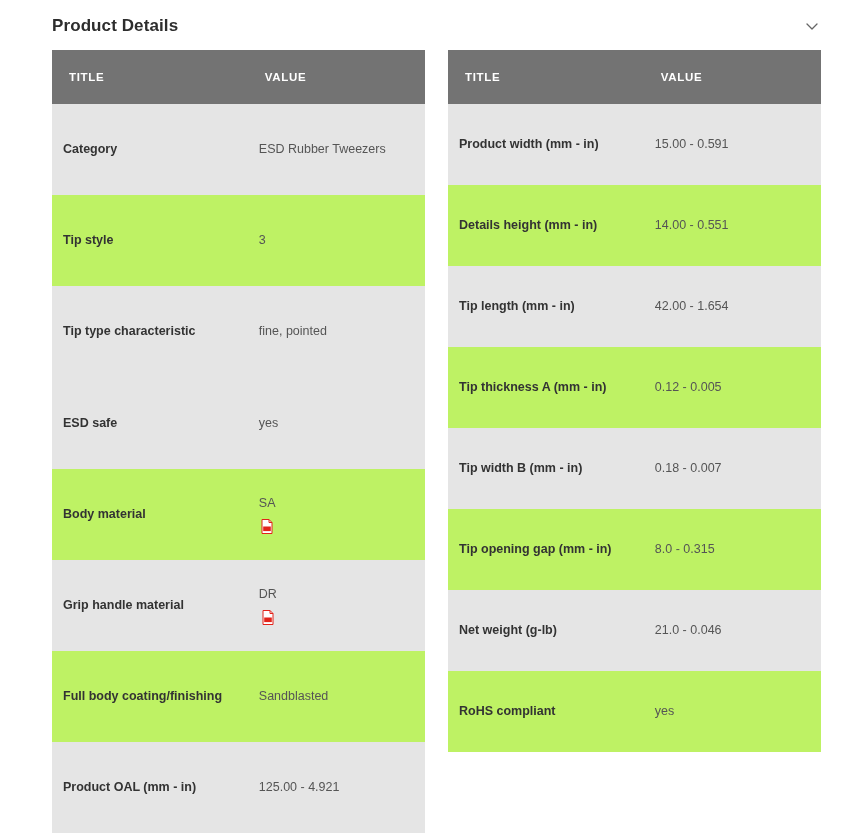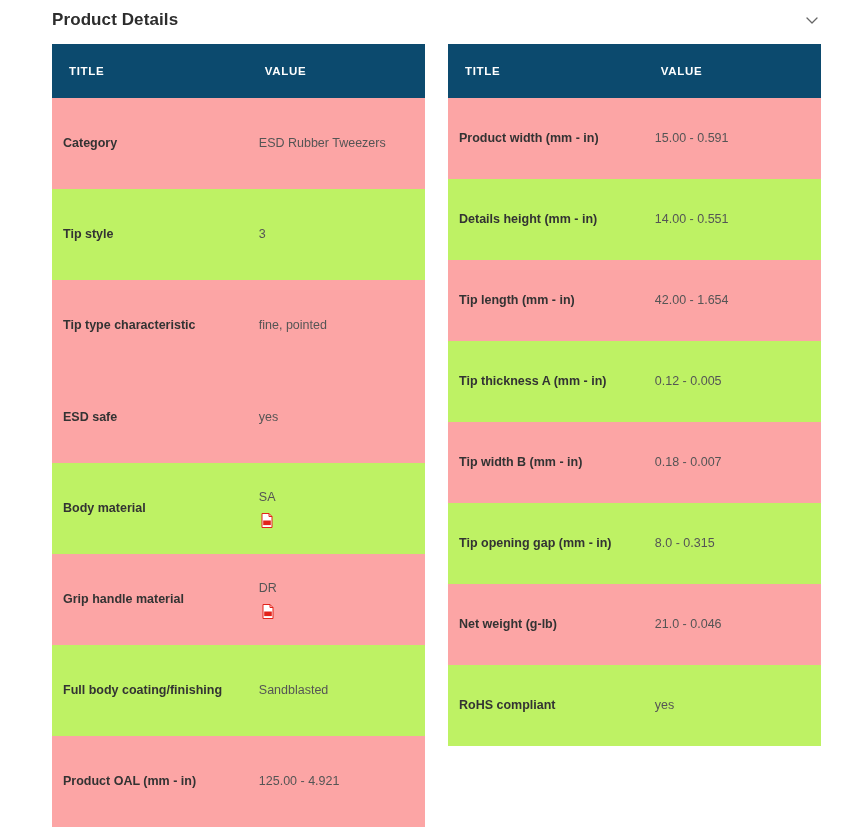--- a/index.html
+++ b/index.html
@@ -15,21 +15,21 @@
   .page {
     width: 861px;
     height: 836px;
     position: relative;
     overflow: hidden;
   }
   .section-header {
     display: flex;
     align-items: center;
     justify-content: space-between;
-    padding: 10px 40px 14px 52px;
+    padding: 16px 40px 14px 52px;
   }
   .section-title {
     font-size: 17px;
     font-weight: bold;
     color: #2d2d2d;
     letter-spacing: 0.1px;
   }
   .chevron {
     width: 18px;
     height: 18px;
@@ -45,21 +45,21 @@
     display: flex;
     gap: 23px;
     padding: 0 40px 0 52px;
   }
   .tbl {
     flex: 1 1 0;
     border-collapse: collapse;
     table-layout: fixed;
   }
   .tbl th {
-    background: #0c4a6e;
+    background: #737373;
     color: #ffffff;
     font-size: 11.5px;
     font-weight: bold;
     letter-spacing: 0.7px;
     text-align: left;
     padding: 18px 0 18px 17px;
     height: 54px;
     vertical-align: middle;
   }
   .tbl th.col-title { width: 52.5%; }
@@ -75,21 +75,21 @@
     color: #333333;
     width: 52.5%;
   }
   .tbl td.v {
     color: #555555;
     width: 47.5%;
     margin-top: 8px;
   }
   .tbl tbody tr { height: 81px; }
   .tbl tbody tr.alt td { background: #bef264; }
-  .tbl tbody tr.plain td { background: #fca5a5; }
+  .tbl tbody tr.plain td { background: #e5e5e5; }
   .tbl tbody tr.empty td { background: #ffffff; }
 
   .pdf-link {
     display: inline-flex;
     align-items: center;
     gap: 7px;
     color: #555555;
     text-decoration: none;
     flex-direction: column;
   }

